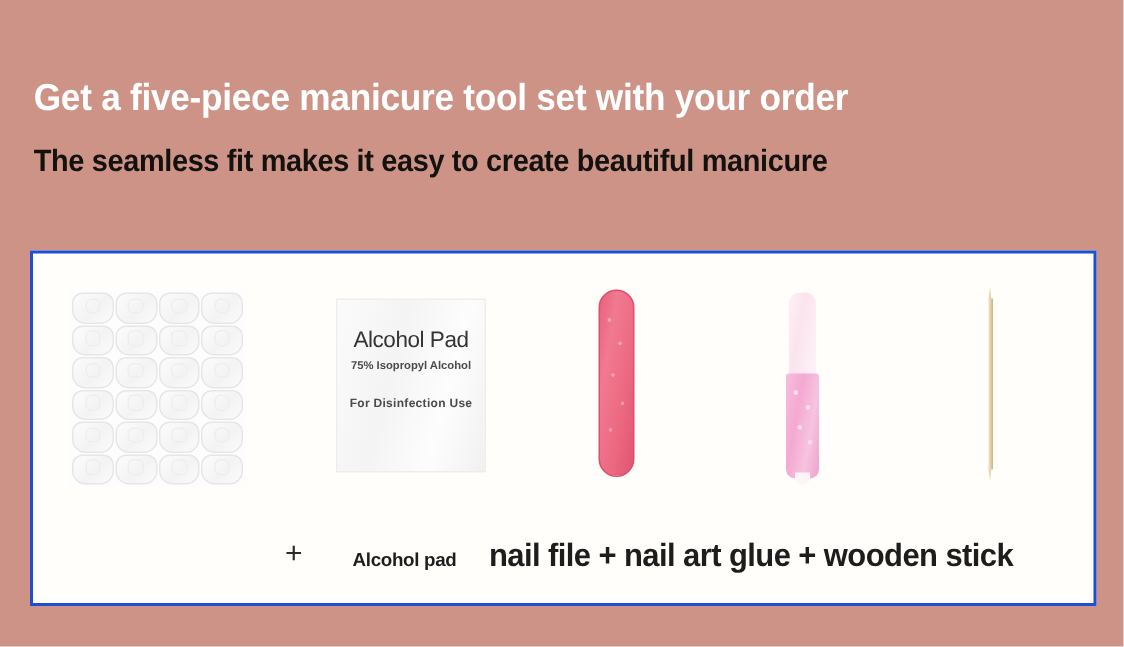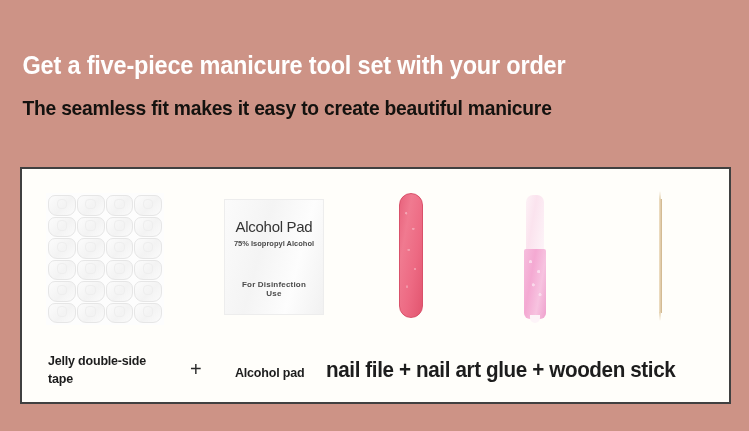--- a/index.html
+++ b/index.html
@@ -56,21 +56,21 @@
   }
 
   
   .panel {
     position: absolute;
     left: 20px;
     top: 167px;
     width: 711px;
     height: 237px;
     box-sizing: border-box;
-    border: 2px solid #404040;
+    border: 2px solid #1d4ed8;
     background: #fffefa;
     overflow: hidden;
   }
   .panel-inner {
     position: relative;
     width: 100%;
     height: 100%;
   }
 
   
@@ -150,21 +150,21 @@
   }
   .pad-ce {
     margin: 0;
     padding-top: 25px;
     font-size: 8px;
     font-weight: bold;
     letter-spacing: -1px;
     color: #4a4a4a;
   }
   .pad-use {
-    margin: 16px;
+    margin: 0;
     padding-top: 16px;
     font-size: 8px;
     font-weight: bold;
     letter-spacing: 0.2px;
     color: #4a4a4a;
   }
 
   
   .p-file { left: 336px; width: 110px; }
   .file-bar {
@@ -390,20 +390,19 @@
         <div class="stick">
           <div class="stick-top"></div>
           <div class="stick-body"></div>
           <div class="stick-bot"></div>
         </div>
       </div>
 
     </div>
 
     <div class="captions">
-      <div class="cap cap-tape">Jelly double-side tape</div>
       <div class="cap cap-plus">+</div>
       <div class="cap cap-pad">Alcohol pad</div>
       <div class="cap cap-right">nail file + nail art glue + wooden stick</div>
     </div>
 
   </div>
 </div>
 
 </body></html>

